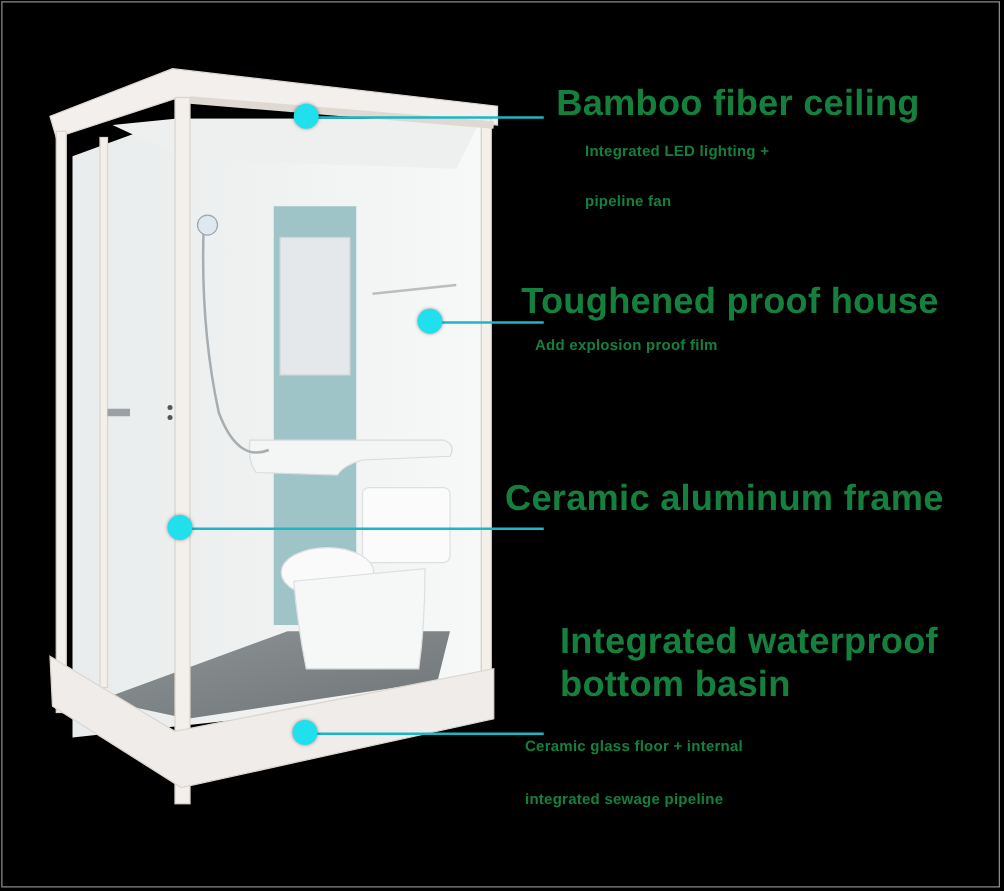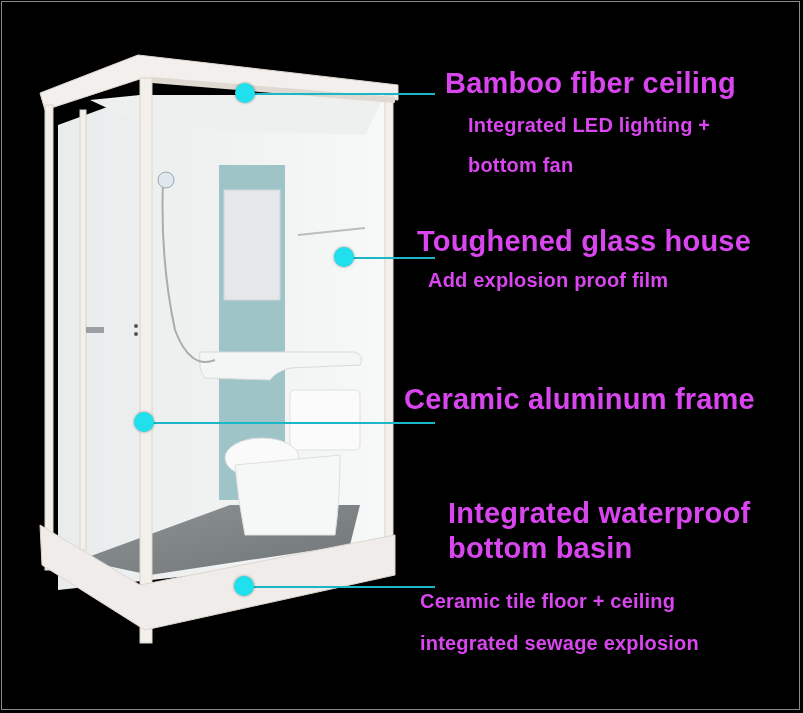--- a/index.html
+++ b/index.html
@@ -2,25 +2,25 @@
 <html><head>
   <meta charset="utf-8">
   <style>
     html, body { margin: 0; padding: 0; background: #000; }
     body { width: 803px; height: 713px; position: relative; overflow: hidden; }
     .frame {
       position: absolute; left: 1px; top: 1px; width: 799px; height: 709px;
       background: #000; border: 1px solid #8a8a8a; box-sizing: border-box;
     }
     .label {
-      position: absolute; color: #d946ef; font-family: "Liberation Sans", sans-serif;
+      position: absolute; color: #15803d; font-family: "Liberation Sans", sans-serif;
       font-weight: bold; white-space: nowrap; letter-spacing: 0.2px;
     }
     .big { font-size: 29px; }
-    .small { font-size: 20px; }
+    .small { font-size: 12px; }
     .line { position: absolute; height: 2px; background: #1bb7c6; }
     .dot {
       position: absolute; width: 20px; height: 20px; border-radius: 50%;
       background: #1fe0ec; box-shadow: 0 0 3px rgba(0,0,0,0.4);
     }
     svg.cabin { position: absolute; left: 0; top: 0; }
   </style>
 </head>
 <body>
 
@@ -71,29 +71,29 @@
 
   <rect x="86" y="327" width="18" height="6" fill="#9aa0a3"></rect>
   <circle cx="136" cy="326" r="2" fill="#555"></circle>
   <circle cx="136" cy="334" r="2" fill="#555"></circle>
 </svg>
 
 <div class="line" style="left:245px;top:93px;width:190px;"></div>
 <div class="dot" style="left:235px;top:83px;"></div>
 <div class="label big" style="left:445px;top:67px;">Bamboo fiber ceiling</div>
 <div class="label small" style="left:468px;top:114px;">Integrated LED lighting +</div>
-<div class="label small" style="left:468px;top:154px;">bottom fan</div>
+<div class="label small" style="left:468px;top:154px;">pipeline fan</div>
 
 <div class="line" style="left:345px;top:257px;width:90px;"></div>
 <div class="dot" style="left:334px;top:247px;"></div>
-<div class="label big" style="left:417px;top:225px;">Toughened glass house</div>
+<div class="label big" style="left:417px;top:225px;">Toughened proof house</div>
 <div class="label small" style="left:428px;top:269px;">Add explosion proof film</div>
 
 <div class="line" style="left:145px;top:422px;width:290px;"></div>
 <div class="dot" style="left:134px;top:412px;"></div>
 <div class="label big" style="left:404px;top:383px;">Ceramic aluminum frame</div>
 
 <div class="label big" style="left:448px;top:480px;margin-top:17px;">Integrated waterproof</div>
 <div class="label big" style="left:448px;top:532px;">bottom basin</div>
 <div class="line" style="left:245px;top:586px;width:190px;"></div>
 <div class="dot" style="left:234px;top:576px;"></div>
-<div class="label small" style="left:420px;top:590px;">Ceramic tile floor + ceiling</div>
-<div class="label small" style="left:420px;top:632px;">integrated sewage explosion</div>
+<div class="label small" style="left:420px;top:590px;">Ceramic glass floor + internal</div>
+<div class="label small" style="left:420px;top:632px;">integrated sewage pipeline</div>
 
 </body></html>

